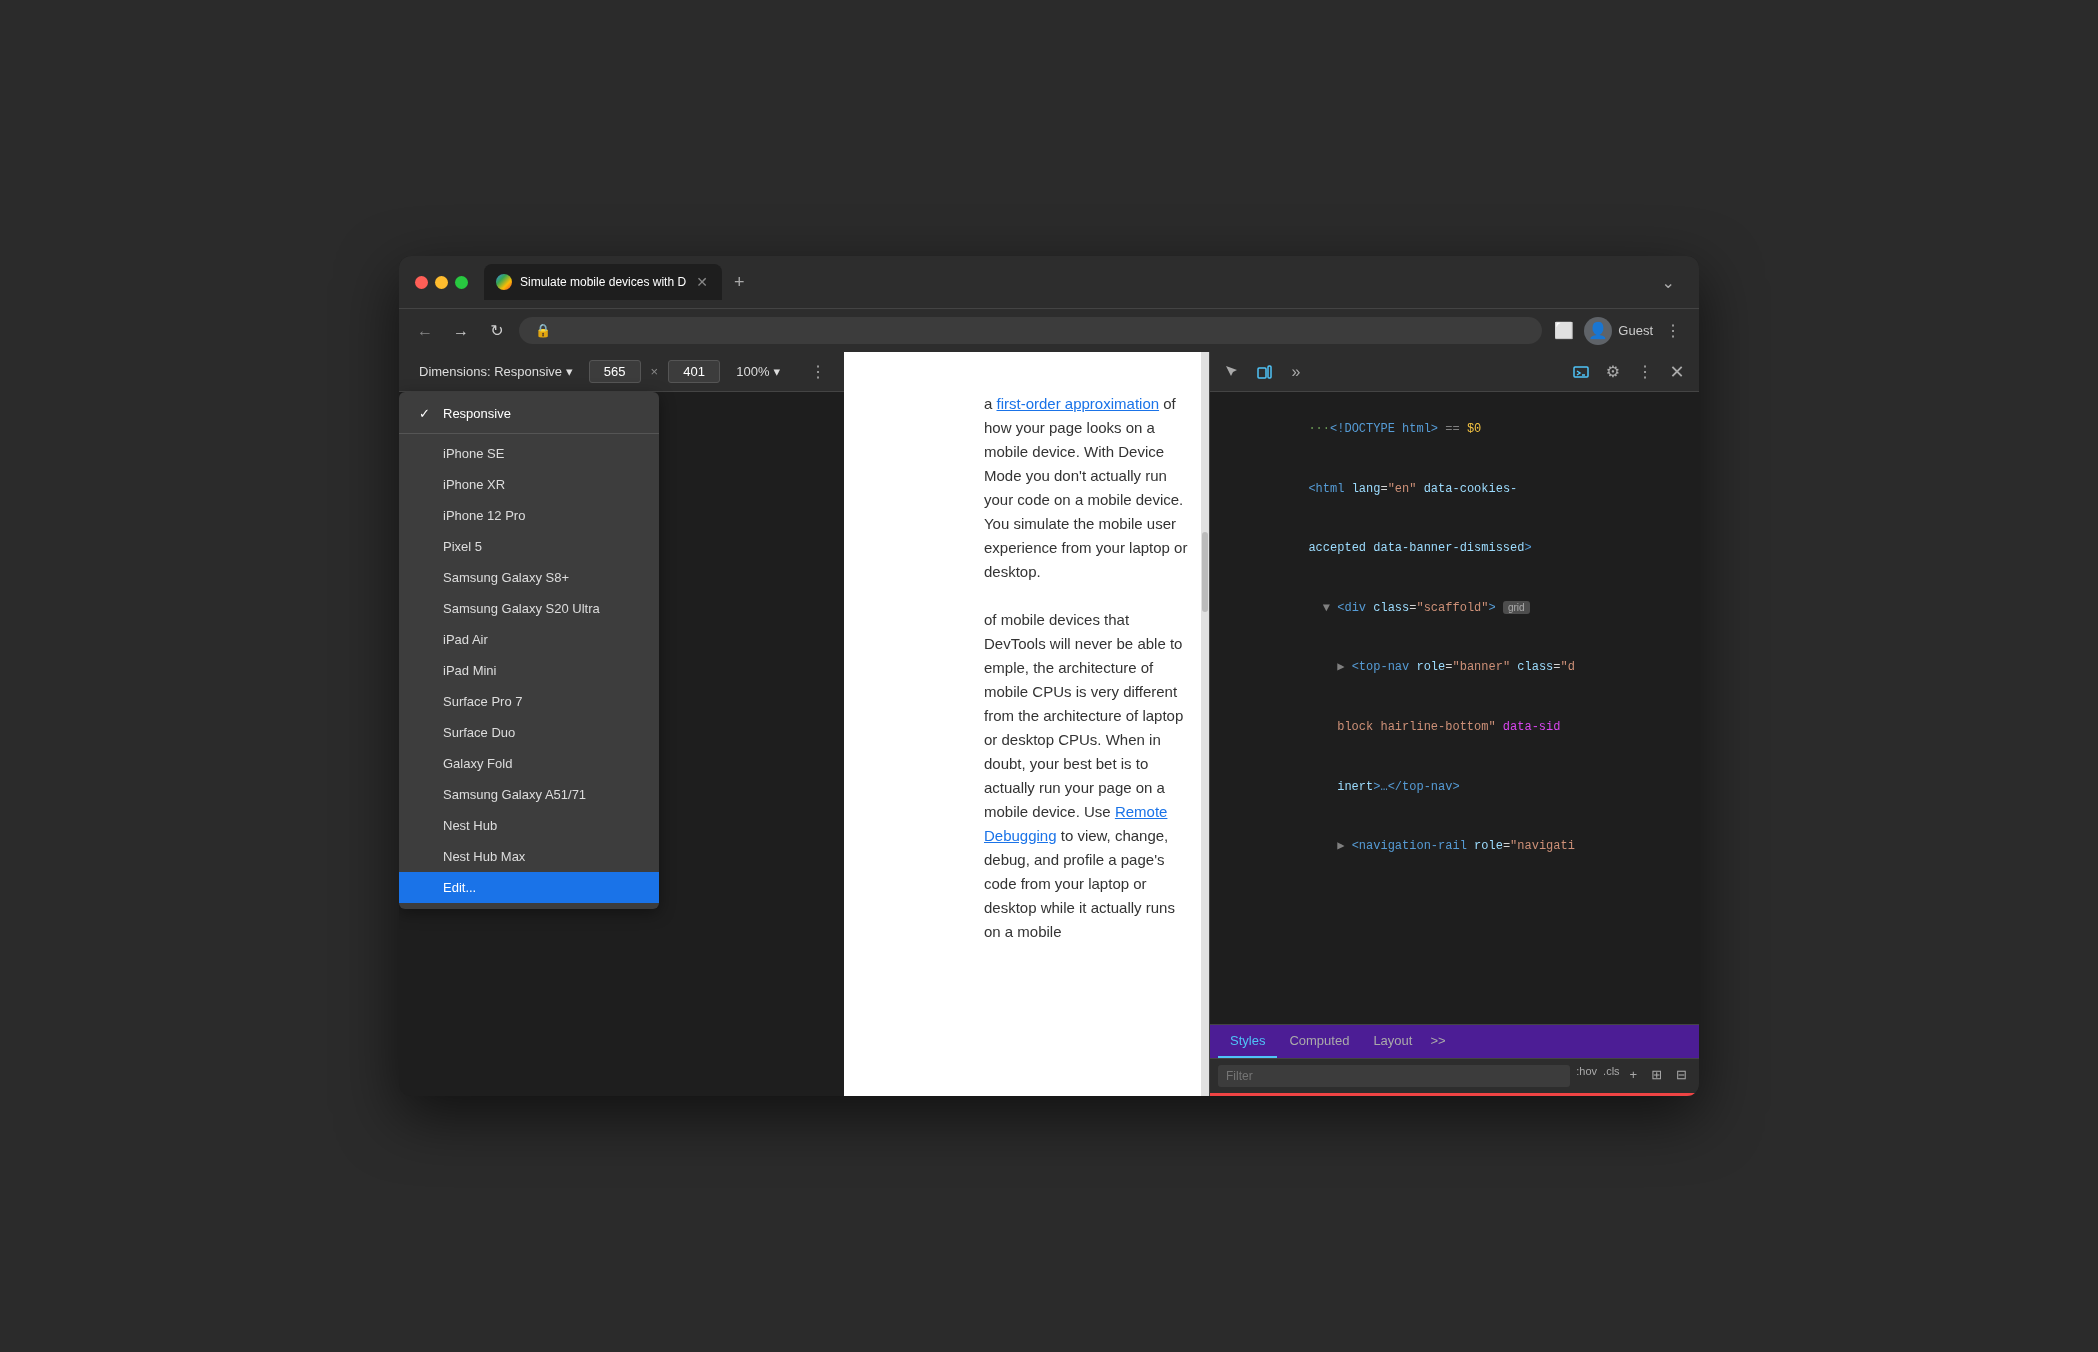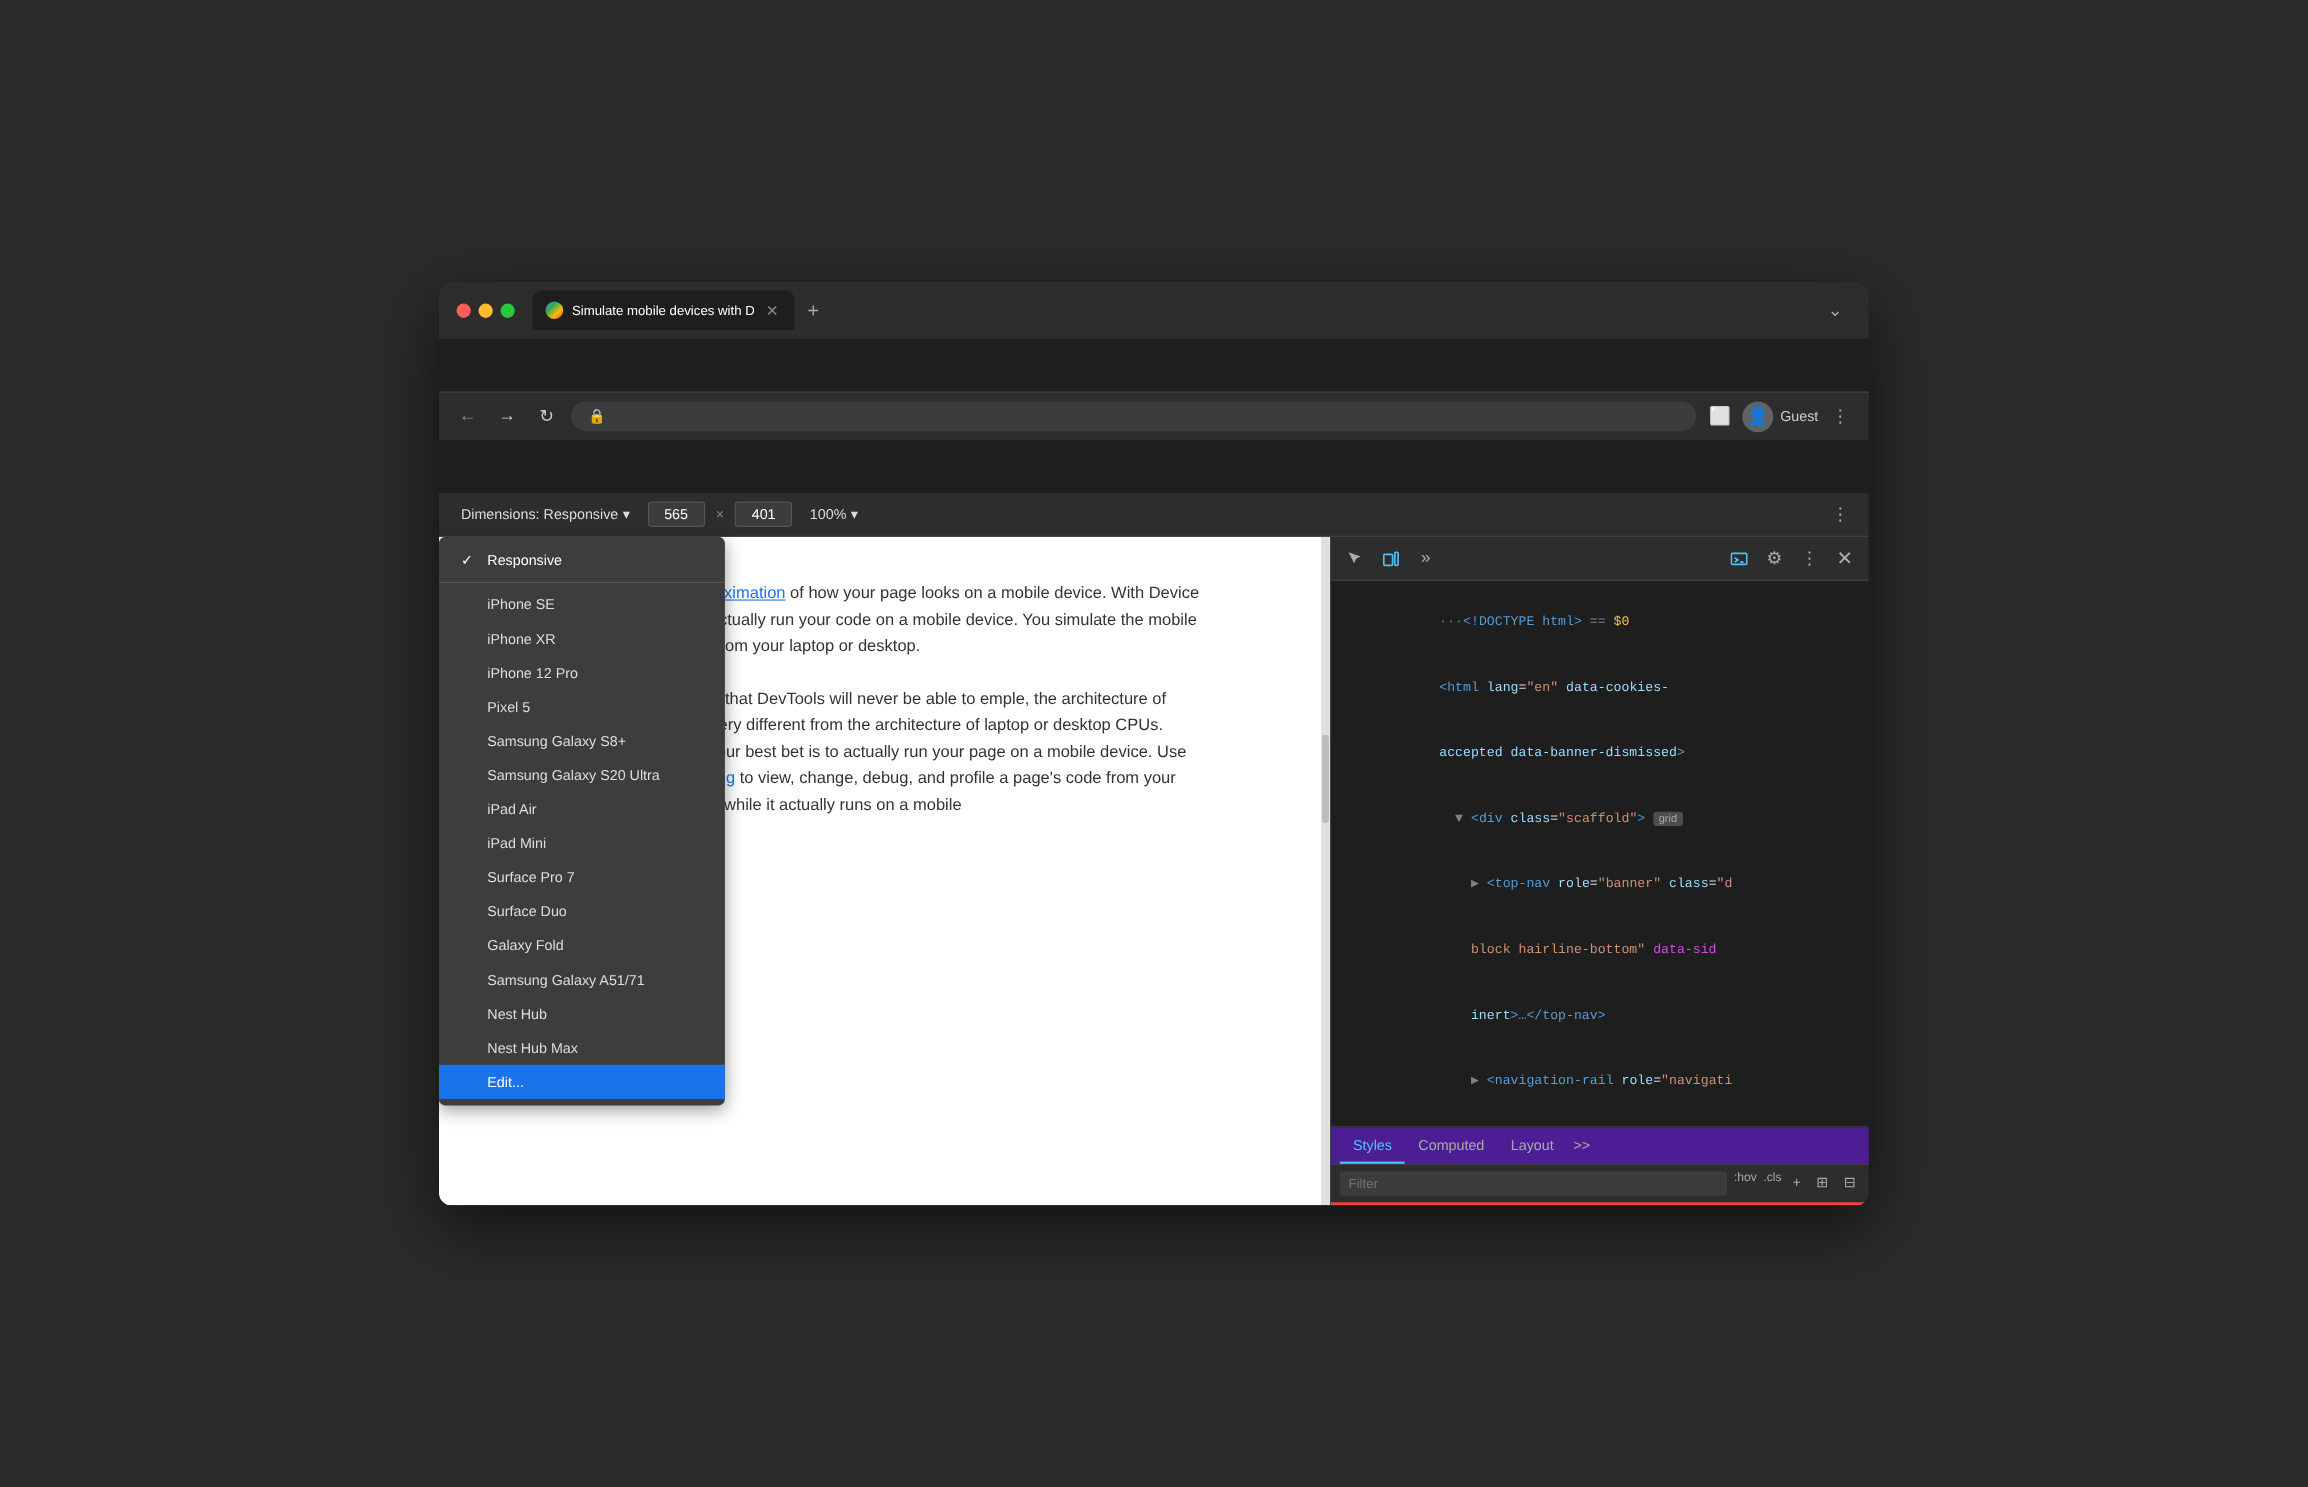--- a/index.html
+++ b/index.html
@@ -13,21 +13,20 @@
     }
     .browser-window {
       width: 1300px;
       height: 840px;
       background: #1e1e1e;
       border-radius: 12px;
       box-shadow: 0 20px 60px rgba(0,0,0,0.6);
       overflow: hidden;
       display: flex;
       flex-direction: column;
-      gap: 48px;
     }
     
     .title-bar {
       background: #2d2d2d;
       height: 52px;
       display: flex;
       align-items: center;
       padding: 0 16px;
       gap: 8px;
       flex-shrink: 0;
@@ -223,21 +222,20 @@
     .toolbar-spacer { flex: 1; }
     .toolbar-btn {
       color: #aaa;
       font-size: 16px;
       cursor: pointer;
       padding: 4px 6px;
     }
     
     .main-area {
       display: flex;
-      flex-direction: column;
       flex: 1;
       overflow: hidden;
     }
     .content-devtools {
       display: flex;
       flex: 1;
       overflow: hidden;
     }
     .page-content {
       flex: 1;

